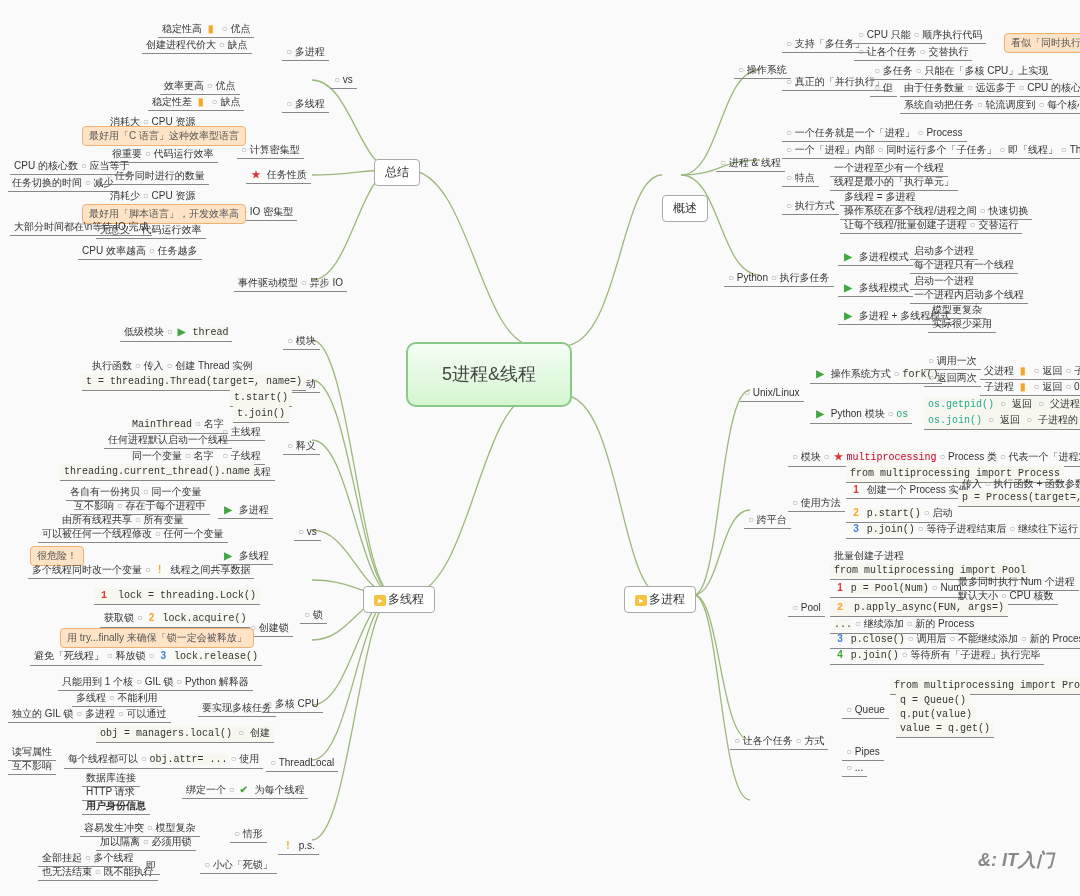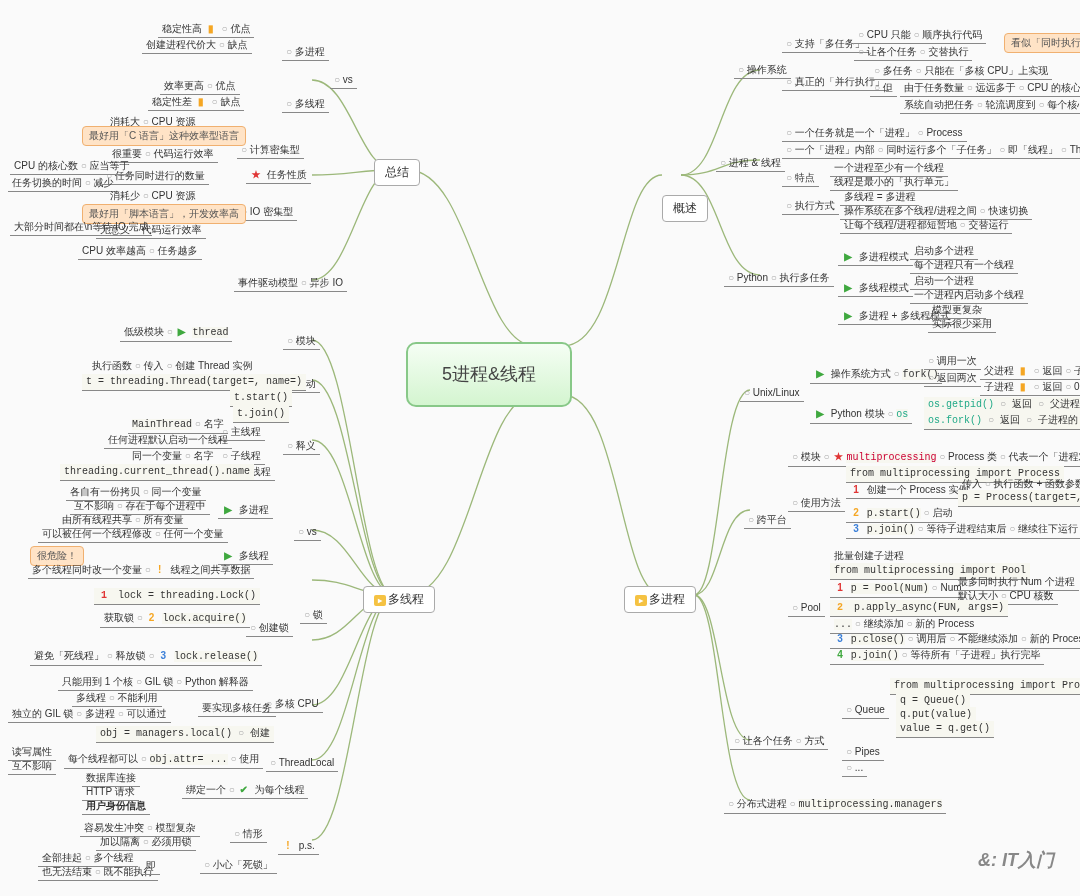--- a/index.html
+++ b/index.html
@@ -96,21 +96,21 @@
 
 <div class="node label" style="left:716px; top:155px;"><span class="dot">○</span> <span>进程 &amp; 线程</span></div>
 <div class="node label" style="left:782px; top:125px;"><span class="dot">○</span> <span>一个任务就是一个「进程」</span> <span class="dot">○</span> Process</div>
 <div class="node label" style="left:782px; top:142px;"><span class="dot">○</span> <span>一个「进程」内部</span> <span class="dot">○</span> <span>同时运行多个「子任务」</span> <span class="dot">○</span> <span>即「线程」</span> <span class="dot">○</span> Thread</div>
 <div class="node label" style="left:782px; top:170px;"><span class="dot">○</span> <span>特点</span></div>
 <div class="node label" style="left:830px; top:160px;"><span>一个进程至少有一个线程</span></div>
 <div class="node label" style="left:830px; top:174px;"><span>线程是最小的「执行单元」</span></div>
 <div class="node label" style="left:782px; top:198px;"><span class="dot">○</span> <span>执行方式</span></div>
 <div class="node label" style="left:840px; top:189px;"><span>多线程 = 多进程</span></div>
 <div class="node label" style="left:840px; top:203px;"><span>操作系统在多个线程/进程之间</span> <span class="dot">○</span> <span>快速切换</span></div>
-<div class="node label" style="left:840px; top:217px;"><span>让每个线程/进程都短暂地</span> <span class="dot">○</span> <span>交替运行</span></div>
+<div class="node label" style="left:840px; top:217px;"><span>让每个线程/批量创建子进程</span> <span class="dot">○</span> <span>交替运行</span></div>
 
 <div class="node label" style="left:724px; top:270px;"><span class="dot">○</span> Python <span class="dot">○</span> <span>执行多任务</span></div>
 <div class="node label" style="left:838px; top:249px;"><span class="marker m-green">▶</span> <span>多进程模式</span></div>
 <div class="node label" style="left:910px; top:243px;"><span>启动多个进程</span></div>
 <div class="node label" style="left:910px; top:257px;"><span>每个进程只有一个线程</span></div>
 <div class="node label" style="left:838px; top:280px;"><span class="marker m-green">▶</span> <span>多线程模式</span></div>
 <div class="node label" style="left:910px; top:273px;"><span>启动一个进程</span></div>
 <div class="node label" style="left:910px; top:287px;"><span>一个进程内启动多个线程</span></div>
 <div class="node label" style="left:838px; top:308px;"><span class="marker m-green">▶</span> <span>多进程 + 多线程模式</span></div>
 <div class="node label" style="left:928px; top:302px;"><span>模型更复杂</span></div>
@@ -141,20 +141,21 @@
 <div class="node label" style="left:58px; top:512px;"><span>由所有线程共享</span> <span class="dot">○</span> <span>所有变量</span></div>
 <div class="node label" style="left:38px; top:526px;"><span>可以被任何一个线程修改</span> <span class="dot">○</span> <span>任何一个变量</span></div>
 <div class="node label" style="left:218px; top:548px;"><span class="marker m-green">▶</span> <span>多线程</span></div>
 <div class="node callout" style="left:30px; top:546px;"><span>很危险！</span></div>
 <div class="node label" style="left:28px; top:562px;"><span>多个线程同时改一个变量</span> <span class="dot">○</span> <span class="marker m-orange">!</span> <span>线程之间共享数据</span></div>
 
 <div class="node label" style="left:300px; top:607px;"><span class="dot">○</span> <span>锁</span></div>
 <div class="node label" style="left:246px; top:620px;"><span class="dot">○</span> <span>创建锁</span></div>
 <div class="node label code" style="left:94px; top:588px;"><span class="marker m-red">1</span> <span>lock = threading.Lock()</span></div>
 <div class="node label" style="left:100px; top:610px;"><span>获取锁</span> <span class="dot">○</span> <span class="marker m-orange">2</span> <span class="code">lock.acquire()</span></div>
+<div class="node callout" style="left:60px; top:628px;"><span>用 try...finally 来确保「锁一定会被释放」</span></div>
 <div class="node label" style="left:30px; top:648px;"><span>避免「死线程」</span> <span class="dot">○</span> <span>释放锁</span> <span class="dot">○</span> <span class="marker m-blue">3</span> <span class="code">lock.release()</span></div>
 
 <div class="node label" style="left:262px; top:696px;"><span class="dot">○</span> <span>多核 CPU</span></div>
 <div class="node label" style="left:58px; top:674px;"><span>只能用到 1 个核</span> <span class="dot">○</span> GIL <span>锁</span> <span class="dot">○</span> <span>Python 解释器</span></div>
 <div class="node label" style="left:72px; top:690px;"><span>多线程</span> <span class="dot">○</span> <span>不能利用</span></div>
 <div class="node label" style="left:198px; top:700px;"><span>要实现多核任务</span></div>
 <div class="node label" style="left:8px; top:706px;"><span>独立的 GIL 锁</span> <span class="dot">○</span> <span>多进程</span> <span class="dot">○</span> <span>可以通过</span></div>
 
 <div class="node label" style="left:266px; top:755px;"><span class="dot">○</span> ThreadLocal</div>
 <div class="node label code" style="left:96px; top:726px;"><span>obj = managers.local()</span> <span class="dot">○</span> <span>创建</span></div>
@@ -176,21 +177,21 @@
 <div class="node label" style="left:142px; top:858px;"><span>即</span></div>
 
 <div class="node label" style="left:740px; top:385px;"><span class="dot">○</span> Unix/Linux</div>
 <div class="node label" style="left:810px; top:366px;"><span class="marker m-green">▶</span> <span>操作系统方式</span> <span class="dot">○</span> <span class="code">fork()</span></div>
 <div class="node label" style="left:924px; top:353px;"><span class="dot">○</span> <span>调用一次</span></div>
 <div class="node label" style="left:924px; top:370px;"><span class="dot">○</span> <span>返回两次</span></div>
 <div class="node label" style="left:980px; top:363px;"><span>父进程</span> <span class="marker m-orange">▮</span> <span class="dot">○</span> <span>返回</span> <span class="dot">○</span> <span>子进程的 ID</span></div>
 <div class="node label" style="left:980px; top:379px;"><span>子进程</span> <span class="marker m-orange">▮</span> <span class="dot">○</span> <span>返回</span> <span class="dot">○</span> 0</div>
 <div class="node label" style="left:810px; top:406px;"><span class="marker m-green">▶</span> <span>Python 模块</span> <span class="dot">○</span> <span class="code" style="color:#2a8">os</span></div>
 <div class="node label code" style="left:924px; top:397px;"><span style="color:#2a8">os.getpid()</span> <span class="dot">○</span> <span>返回</span> <span class="dot">○</span> <span>父进程的 ID</span></div>
-<div class="node label code" style="left:924px; top:413px;"><span style="color:#2a8">os.fork()</span> <span class="dot">○</span> <span>返回</span> <span class="dot">○</span> <span>子进程的 ID</span></div>
+<div class="node label code" style="left:924px; top:413px;"><span style="color:#2a8">os.join()</span> <span class="dot">○</span> <span>返回</span> <span class="dot">○</span> <span>子进程的 ID</span></div>
 
 <div class="node label" style="left:744px; top:512px;"><span class="dot">○</span> <span>跨平台</span></div>
 <div class="node label" style="left:788px; top:449px;"><span class="dot">○</span> <span>模块</span> <span class="dot">○</span> <span class="marker m-red">★</span><span class="code" style="color:#c03">multiprocessing</span> <span class="dot">○</span> <span>Process 类</span> <span class="dot">○</span> <span>代表一个「进程对象」</span></div>
 <div class="node label" style="left:788px; top:495px;"><span class="dot">○</span> <span>使用方法</span></div>
 <div class="node label code" style="left:846px; top:466px;"><span>from multiprocessing import Process</span></div>
 <div class="node label" style="left:846px; top:482px;"><span class="marker m-red">1</span> <span>创建一个 Process 实例</span></div>
 <div class="node label" style="left:958px; top:476px;"><span>传入</span> <span class="dot">○</span> <span>执行函数 + 函数参数</span></div>
 <div class="node label code" style="left:958px; top:490px;"><span>p = Process(target=, args=)</span></div>
 <div class="node label" style="left:846px; top:505px;"><span class="marker m-orange">2</span> <span class="code">p.start()</span> <span class="dot">○</span> <span>启动</span></div>
 <div class="node label" style="left:846px; top:521px;"><span class="marker m-blue">3</span> <span class="code">p.join()</span> <span class="dot">○</span> <span>等待子进程结束后</span> <span class="dot">○</span> <span>继续往下运行</span></div>
@@ -208,19 +209,18 @@
 
 <div class="node label" style="left:730px; top:733px;"><span class="dot">○</span> <span>让各个任务</span> <span class="dot">○</span> <span>方式</span></div>
 <div class="node label" style="left:842px; top:702px;"><span class="dot">○</span> Queue</div>
 <div class="node label code" style="left:890px; top:678px;"><span>from multiprocessing import Process, Queue</span></div>
 <div class="node label code" style="left:896px; top:693px;"><span>q = Queue()</span></div>
 <div class="node label code" style="left:896px; top:707px;"><span>q.put(value)</span></div>
 <div class="node label code" style="left:896px; top:721px;"><span>value = q.get()</span></div>
 <div class="node label" style="left:842px; top:744px;"><span class="dot">○</span> Pipes</div>
 <div class="node label" style="left:842px; top:760px;"><span class="dot">○</span> ...</div>
 
-<div class="node label" style="left:724px; top:796px;"><span class="dot">○</span> <span>分布式进程</span> <span class="dot">○</span> <span class="code">multiprocessing.managers</span></div>
 
 <div class="watermark">
   <span>&amp;: IT入门</span>
 </div>
 
 </div>
 
 </body></html>

